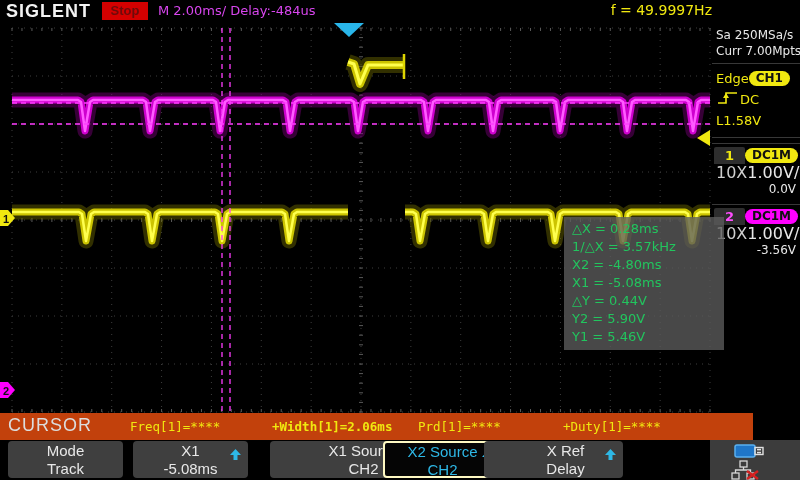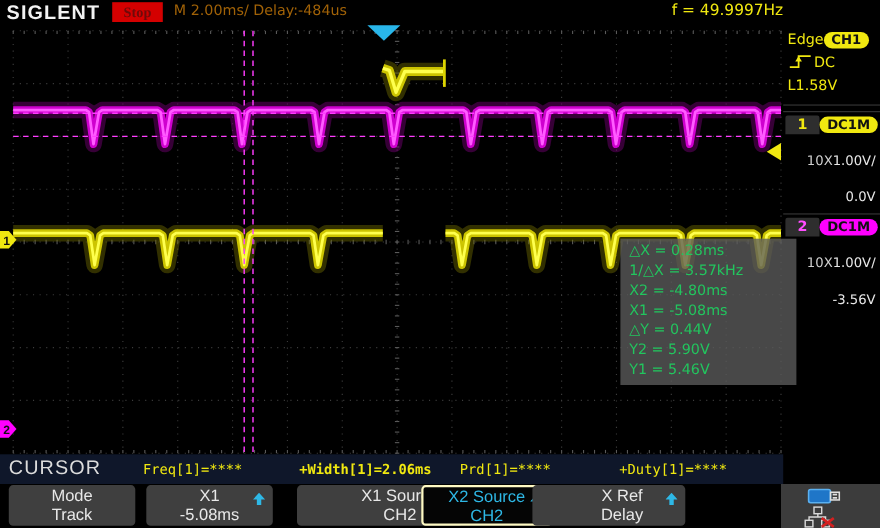--- a/index.html
+++ b/index.html
@@ -2,43 +2,43 @@
 <html><head>
 <meta charset="utf-8">
 <style>
   html,body{margin:0;padding:0;background:#222;}
   .screen{position:relative;width:800px;height:480px;background:#000;overflow:hidden;
           font-family:"Liberation Sans",sans-serif;-webkit-font-smoothing:none;}
   
   .topbar{position:absolute;left:0;top:0;width:800px;height:22px;background:#000;}
   .logo{position:absolute;left:6px;top:1px;color:#f2f2f2;font-weight:bold;font-size:18px;letter-spacing:1px;}
   .stopbadge{position:absolute;left:102px;top:2px;width:46px;height:18px;background:#d40000;color:#6e0a0a;
-             font-weight:bold;font-size:13px;text-align:center;line-height:18px;font-family:Liberation Serif, serif;}
-  .timebase{position:absolute;left:158px;top:3px;color:#a16207;font-size:13px;font-family:"DejaVu Sans",sans-serif;}
+             font-weight:bold;font-size:13px;text-align:center;line-height:18px;}
+  .timebase{position:absolute;left:158px;top:3px;color:#d946ef;font-size:13px;font-family:"DejaVu Sans",sans-serif;}
   .freqcounter{position:absolute;right:88px;top:2px;color:#f0e810;font-size:14px;font-family:"DejaVu Sans",sans-serif;}
   
   .sidebar{position:absolute;left:712px;top:22px;width:88px;height:418px;background:#000;font-family:"DejaVu Sans",sans-serif;}
   .acq{padding:5px 2px 4px 4px;border-bottom:1px solid #383838;}
   .acq div{color:#e8e8e8;font-size:12px;line-height:16px;white-space:nowrap;}
   .trigblock{padding:4px 2px 6px 4px;border-bottom:1px solid #383838;}
   .trow{display:flex;align-items:center;height:21px;padding-right:2px;}
   .ylab{color:#f0e810;font-size:13px;}
   .pill{background:#f0e810;color:#111;font-weight:bold;font-size:12px;border-radius:8px;padding:0 7px;line-height:15px;}
   .chbox{margin-top:5px;border-top:1px solid #383838;padding:2px 2px 2px 2px;}
   .chhead{display:flex;justify-content:space-between;align-items:center;height:18px;}
   .chnum{background:#2e2e2e;width:36px;text-align:center;font-size:13px;font-weight:bold;border-radius:2px 2px 0 0;line-height:17px;}
-  .chrow{display:flex;justify-content:flex-end;color:#e8e8e8;font-size:12px;line-height:17px;padding:16px 2px;}
+  .chrow{display:flex;justify-content:space-between;color:#e8e8e8;font-size:16px;line-height:17px;padding:0 2px;}
   .choff{text-align:right;color:#e8e8e8;font-size:12px;line-height:16px;padding-right:2px;}
   .probe{color:#cfcfcf;}
   
   .cursorbox{position:absolute;left:564px;top:217px;width:146px;background:rgba(92,92,92,0.78);
              padding:3px 6px 4px 8px;color:#22c55e;font-size:13px;line-height:18px;
              font-family:"DejaVu Sans",sans-serif;}
   
-  .measurebar{position:absolute;left:0;top:413px;width:712px;height:27px;background:#0f172a;}
+  .measurebar{position:absolute;left:0;top:413px;width:712px;height:27px;background:#c2410c;padding-left:41px;}
   .cursortitle{position:absolute;left:8px;top:2px;color:#dcdcdc;font-size:18px;letter-spacing:1px;}
   .meas{position:absolute;top:6px;color:#f0e810;font-size:12.5px;font-family:"DejaVu Sans Mono",monospace;}
   .m0{left:130px;}.m1{left:272px;font-weight:bold;}.m2{left:418px;}.m3{left:563px;}
   
   .menubar{position:absolute;left:0;top:440px;width:800px;height:40px;background:#000;}
   .btn{position:absolute;top:1px;width:115px;height:37px;background:#3f3f3f;border-radius:4px;
        color:#e8e8e8;font-size:15px;text-align:center;cursor:pointer;}
   .btn .l1{display:block;margin-top:1px;line-height:18px;}
   .btn .l2{display:block;line-height:17px;}
   .btn.sel{background:#050505;border:2px solid #fef9c3;color:#2eb8e6;width:115px;height:33px;}
@@ -361,20 +361,24 @@
     </svg>
 
   <div class="topbar">
     <span class="logo">SIGLENT</span>
     <span class="stopbadge">Stop</span>
     <span class="timebase">M 2.00ms/ Delay:-484us</span>
     <span class="freqcounter">f = 49.9997Hz</span>
   </div>
 
   <div class="sidebar">
+    <div class="acq">
+      <div>Sa 250MSa/s</div>
+      <div>Curr 7.00Mpts</div>
+    </div>
     <div class="trigblock">
       <div class="trow">
         <span class="ylab">Edge</span>
         <span class="pill">CH1</span>
       </div>
       <div class="trow">
         <span>
           <svg width="24" height="16" viewBox="0 0 24 16">
             <path d="M2 13 H10 V3 H21" fill="none" stroke="#f0e810" stroke-width="1.6"></path>
             <path d="M7 8 L13 8 L10 3 Z" fill="#f0e810"></path>

